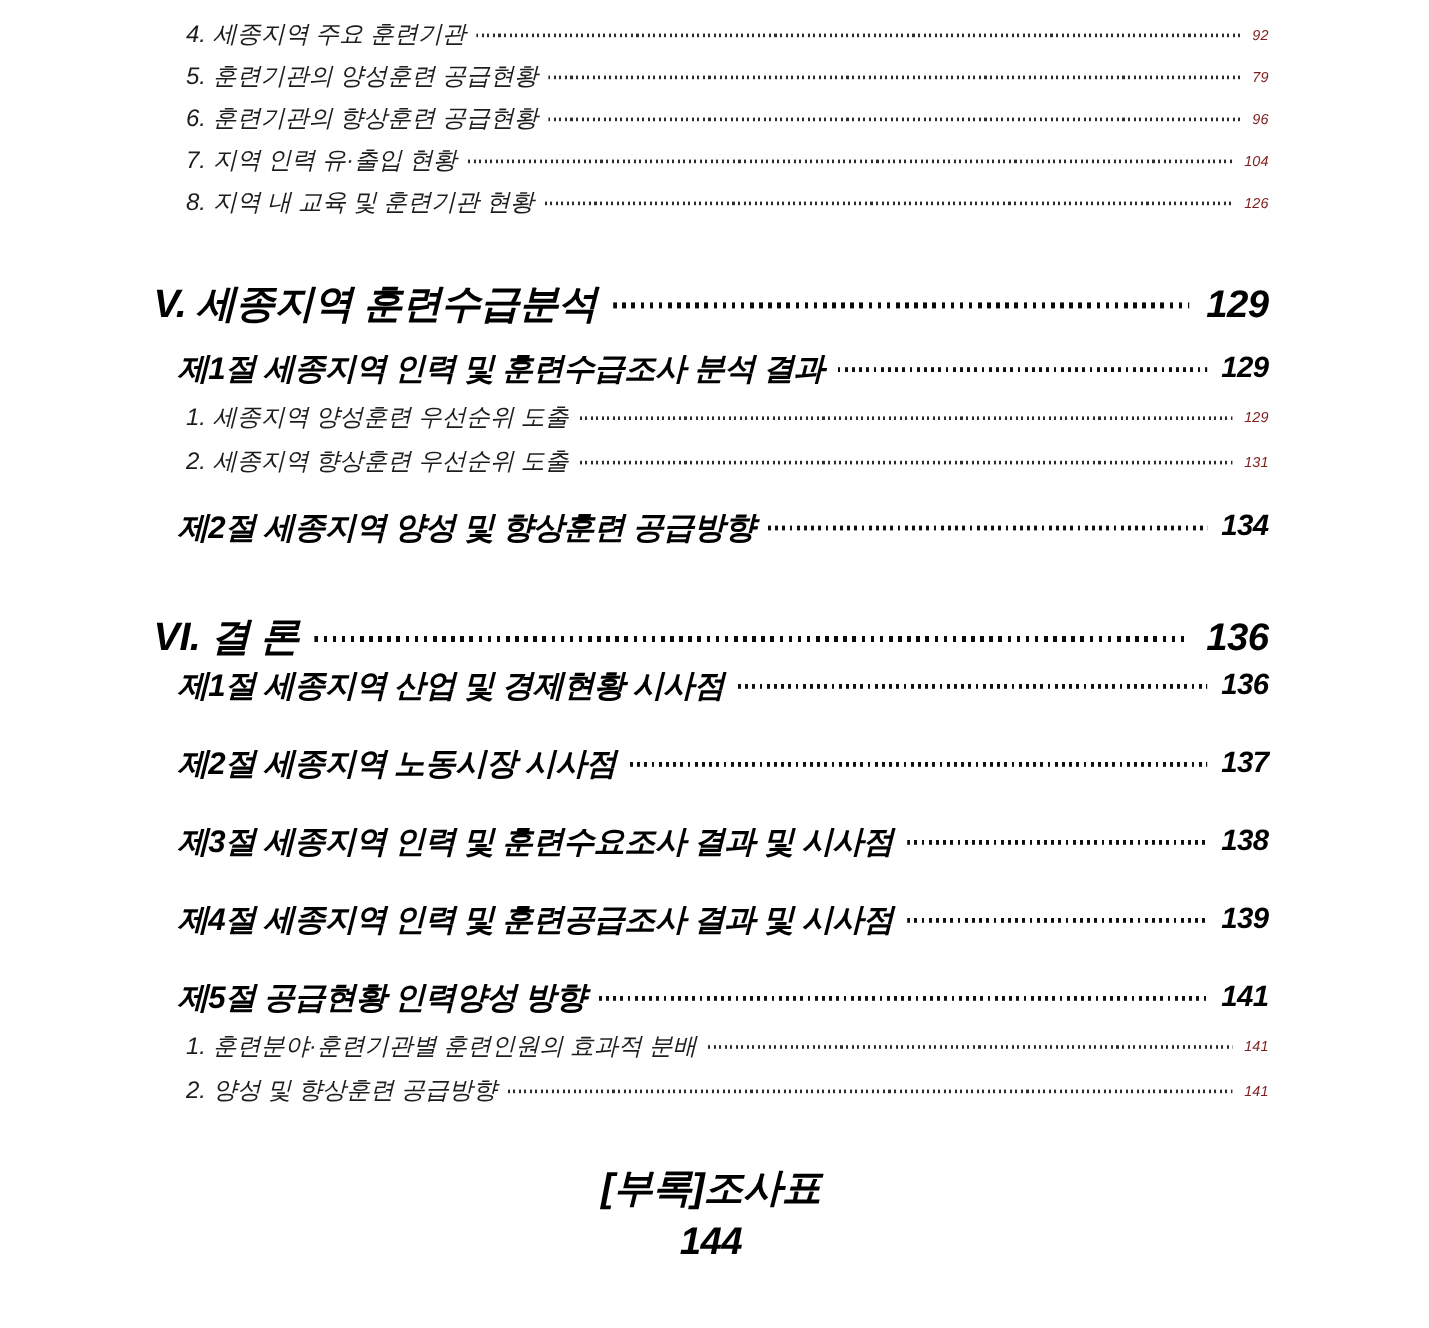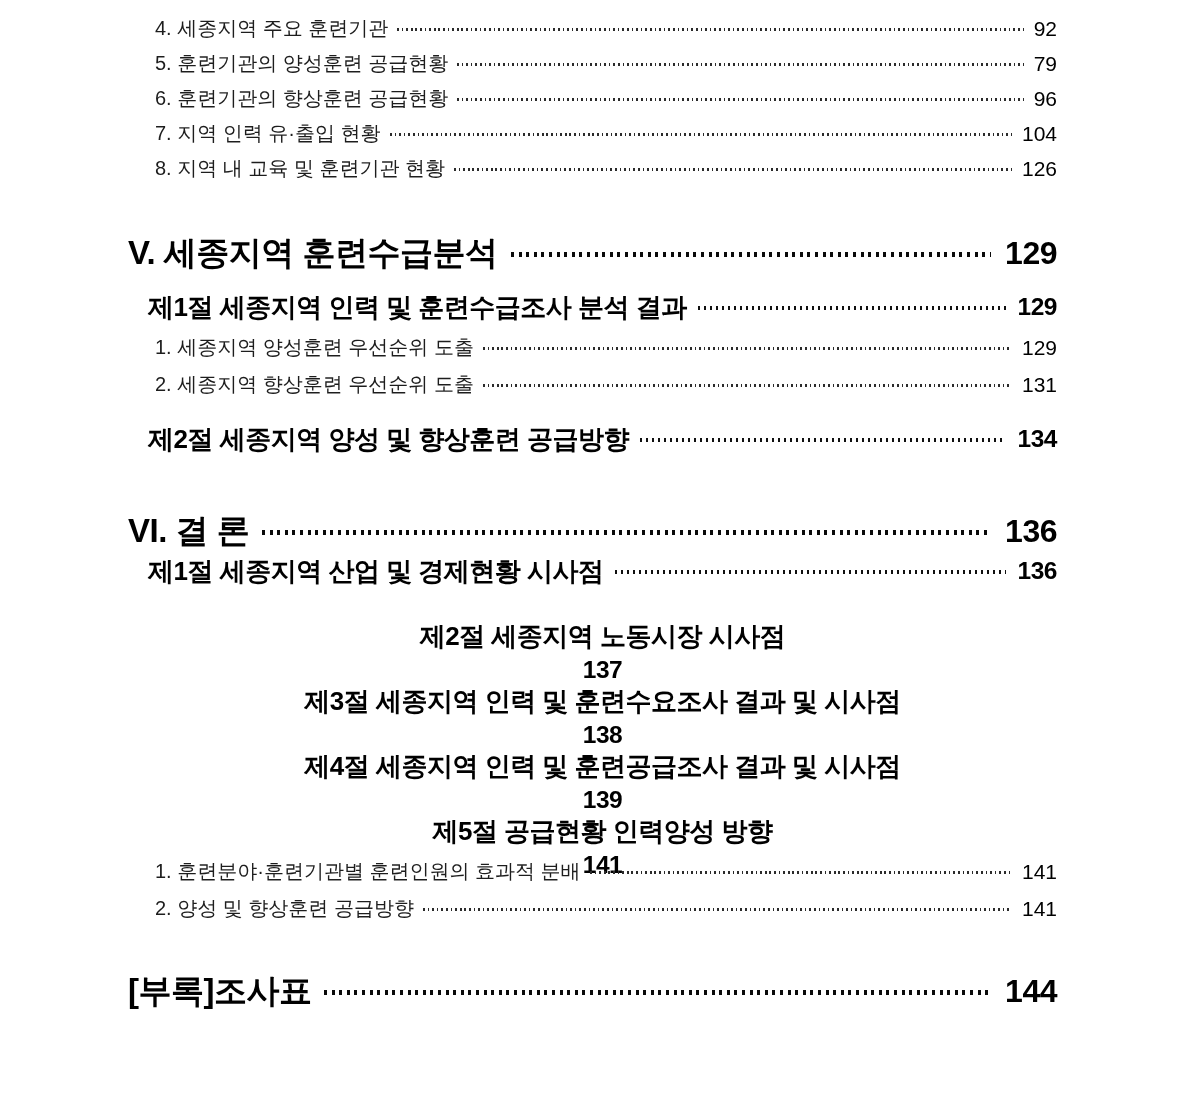--- a/index.html
+++ b/index.html
@@ -7,29 +7,30 @@
     width: 1191px; height: 1107px;
     background: #ffffff;
     font-family: "Liberation Sans", "DejaVu Sans", sans-serif;
     overflow: hidden;
   }
   .toc {
     display: flex;
     flex-direction: column;
     padding: 8px 134px 0 128px;
     color: #111;
+    font-style: italic;
   }
   .row { display: flex; align-items: center; }
   .dots { flex: 1 1 auto; align-self: center; }
   .page { white-space: nowrap; flex: 0 0 auto; }
   .label { white-space: nowrap; flex: 0 0 auto; }
 
   
   .item { height: 35px; padding-left: 27px; font-size: 20px; font-weight: 400; color: #1d1d1d; }
-  .item .page { font-size: 21px; color: #000000; }
+  .item .page { font-size: 12px; color: #7f1d1d; }
   .item .dots {
     height: 3px; margin: 2px 10px 0 9px;
     background-image: repeating-linear-gradient(to right, #2b2b2b 0 1.7px, transparent 1.7px 4.6px);
   }
 
   
   .section { height: 34px; padding-left: 20px; font-size: 26px; font-weight: 700; color: #000; letter-spacing: -0.5px; }
   .section .page { font-size: 24.5px; }
   .section .dots {
     height: 4px; margin: 2px 12px 0 11px;
@@ -43,23 +44,23 @@
     height: 5px; margin: 3px 14px 0 13px;
     background-image: repeating-linear-gradient(to right, #0a0a0a 0 3px, transparent 3px 7.6px);
   }
 
   
   .mt-2  { margin-top: 2px; }
   .mt-3  { margin-top: 3px; }
   .mt-6  { margin-top: 6px; }
   .mt-14 { margin-top: 14px; }
   .mt-20 { margin-top: 20px; }
-  .mt-31 { margin-top: 31px; flex-direction: column; }
+  .mt-31 { margin-top: 31px; }
   .mt-32 { }
-  .mt-42 { margin-top: 42px; }
+  .mt-42 { margin-top: 42px; flex-direction: column; }
   .mt-44 { margin-top: 44px; }
   .mt-52 { margin-top: 52px; }
 </style>
 </head>
 <body>
 
 <div class="toc">
 
   <div class="row item mt-3">
     <span class="label">4. 세종지역 주요 훈련기관</span>

